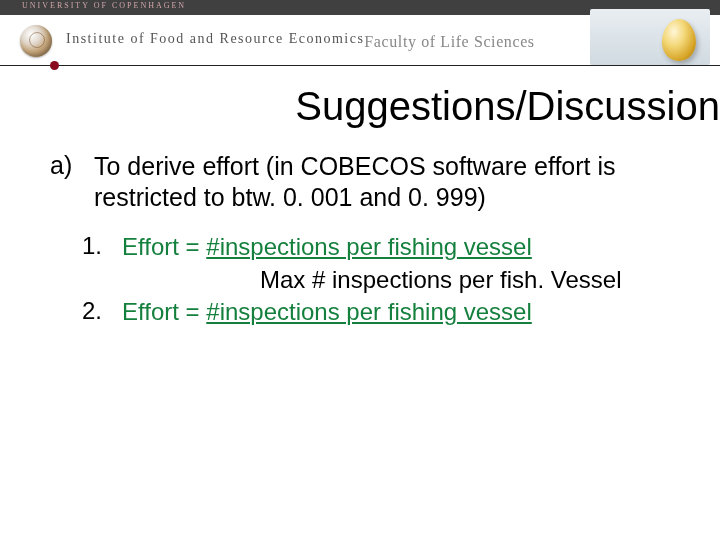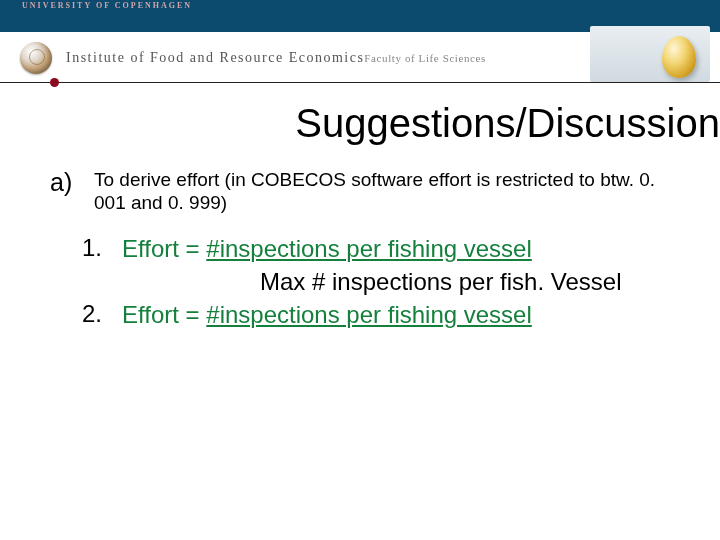--- a/index.html
+++ b/index.html
@@ -6,24 +6,23 @@
   body {
     width: 720px;
     height: 540px;
     background: #ffffff;
     font-family: Arial, Helvetica, sans-serif;
     position: relative;
     overflow: hidden;
   }
   .top-band {
     width: 100%;
-    height: 32px;
-    background: #0c4a6e;
-    position: relative;
-    font-weight: bold;
+    height: 15px;
+    background: #404040;
+    position: relative;
   }
   .top-band-text {
     position: absolute;
     left: 22px;
     top: 1px;
     color: #d0a5aa;
     font-size: 8px;
     letter-spacing: 2px;
     font-family: Georgia, 'Times New Roman', serif;
   }
@@ -56,21 +55,21 @@
     flex-direction: row;
   }
   .inst-name {
     font-family: Georgia, 'Times New Roman', serif;
     font-size: 14px;
     letter-spacing: 1.5px;
     color: #555;
   }
   .faculty {
     font-family: Georgia, 'Times New Roman', serif;
-    font-size: 11px;
+    font-size: 16px;
     letter-spacing: 0.6px;
     color: #888;
     margin-top: 2px;
   }
   .header-right {
     position: absolute;
     right: 10px;
     top: -6px;
     width: 120px;
     height: 56px;
@@ -122,21 +121,21 @@
   }
   .marker-a {
     width: 46px;
     font-size: 25px;
     color: #000;
     flex-shrink: 0;
     text-align: left;
     padding-left: 2px;
   }
   .text-a {
-    font-size: 19px;
+    font-size: 25px;
     line-height: 1.22;
     color: #000;
   }
   .sublist {
     padding-left: 34px;
   }
   .sub-item {
     display: flex;
     margin-bottom: 2px;
   }

